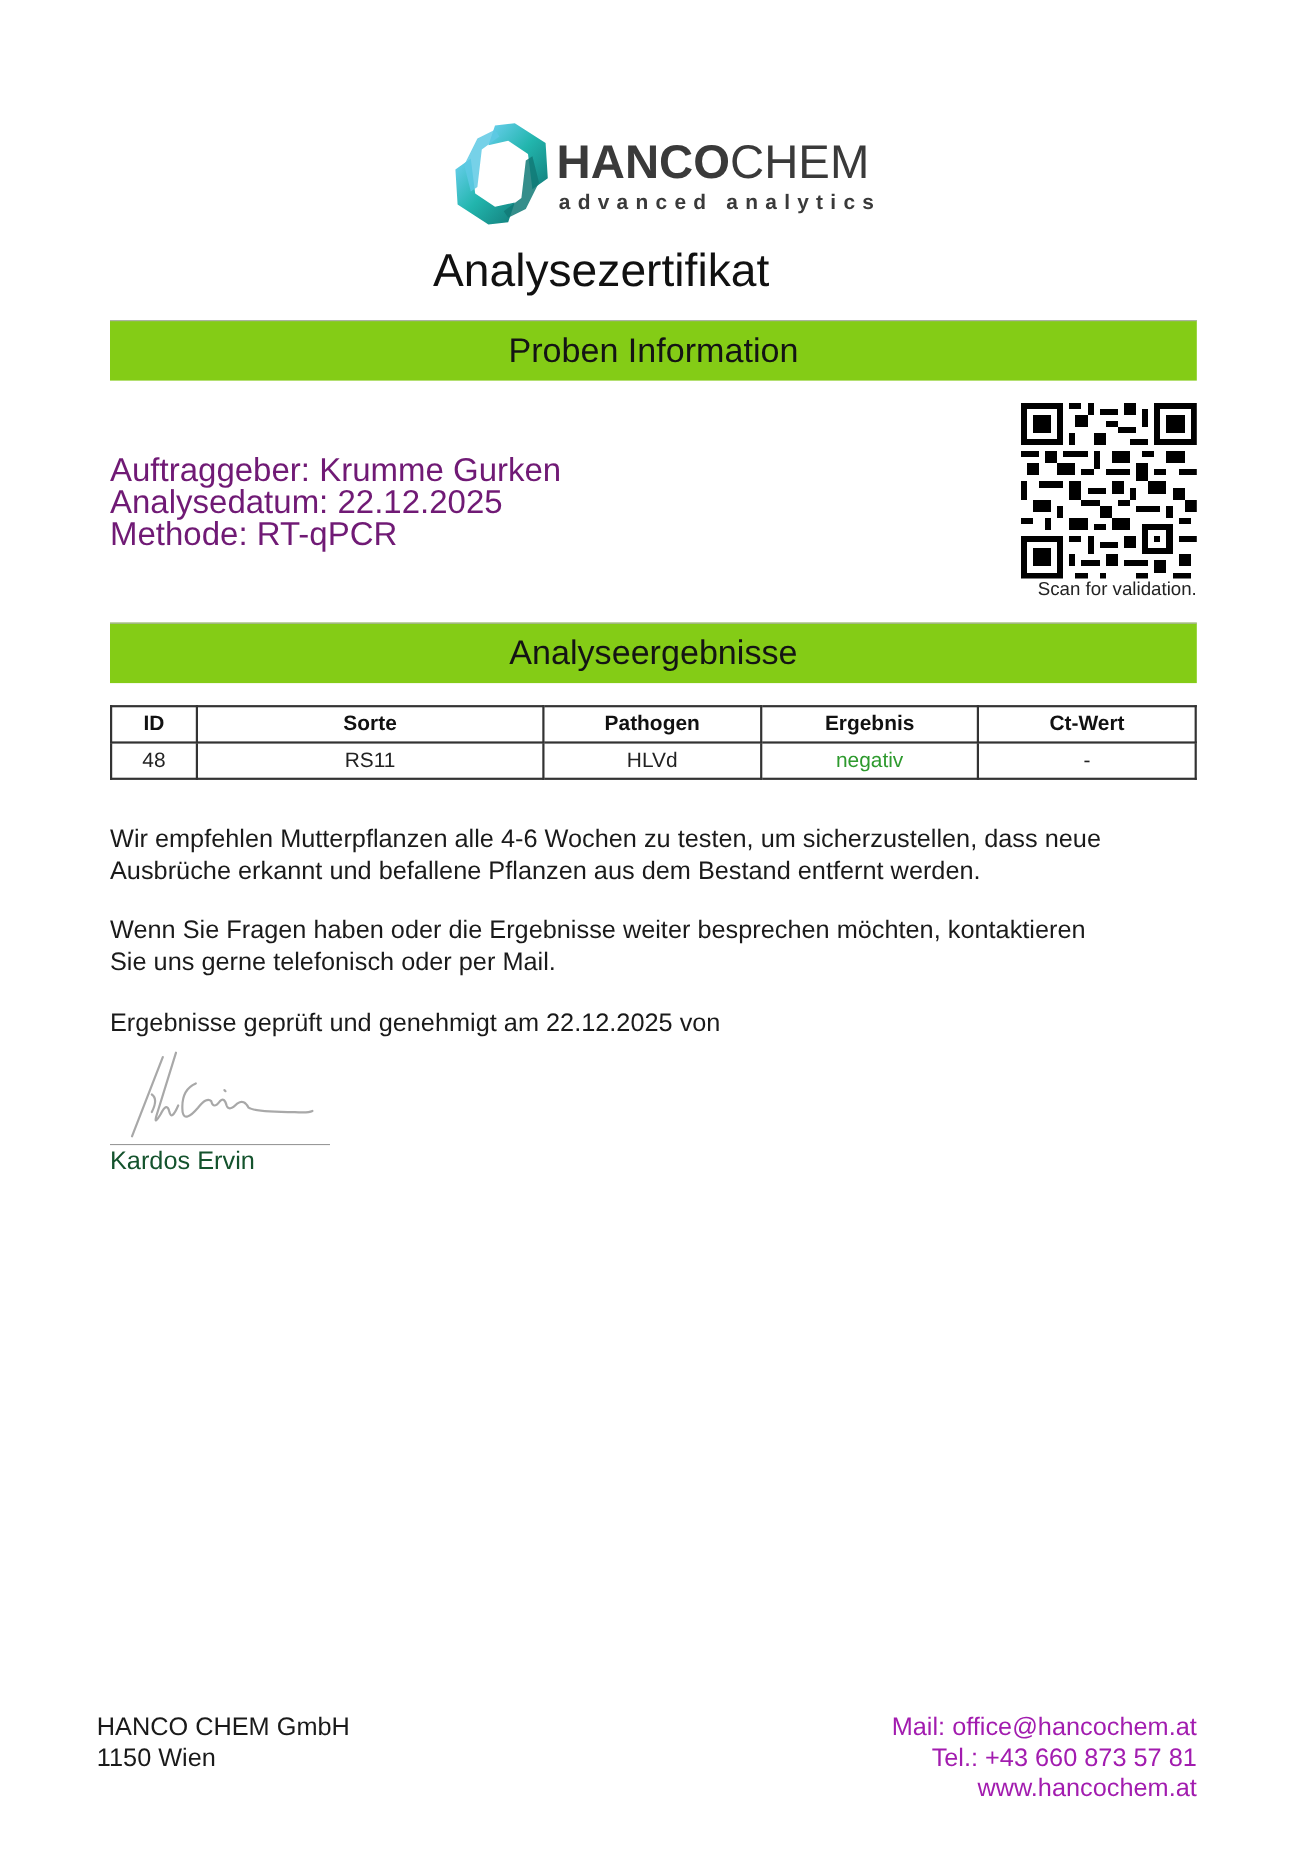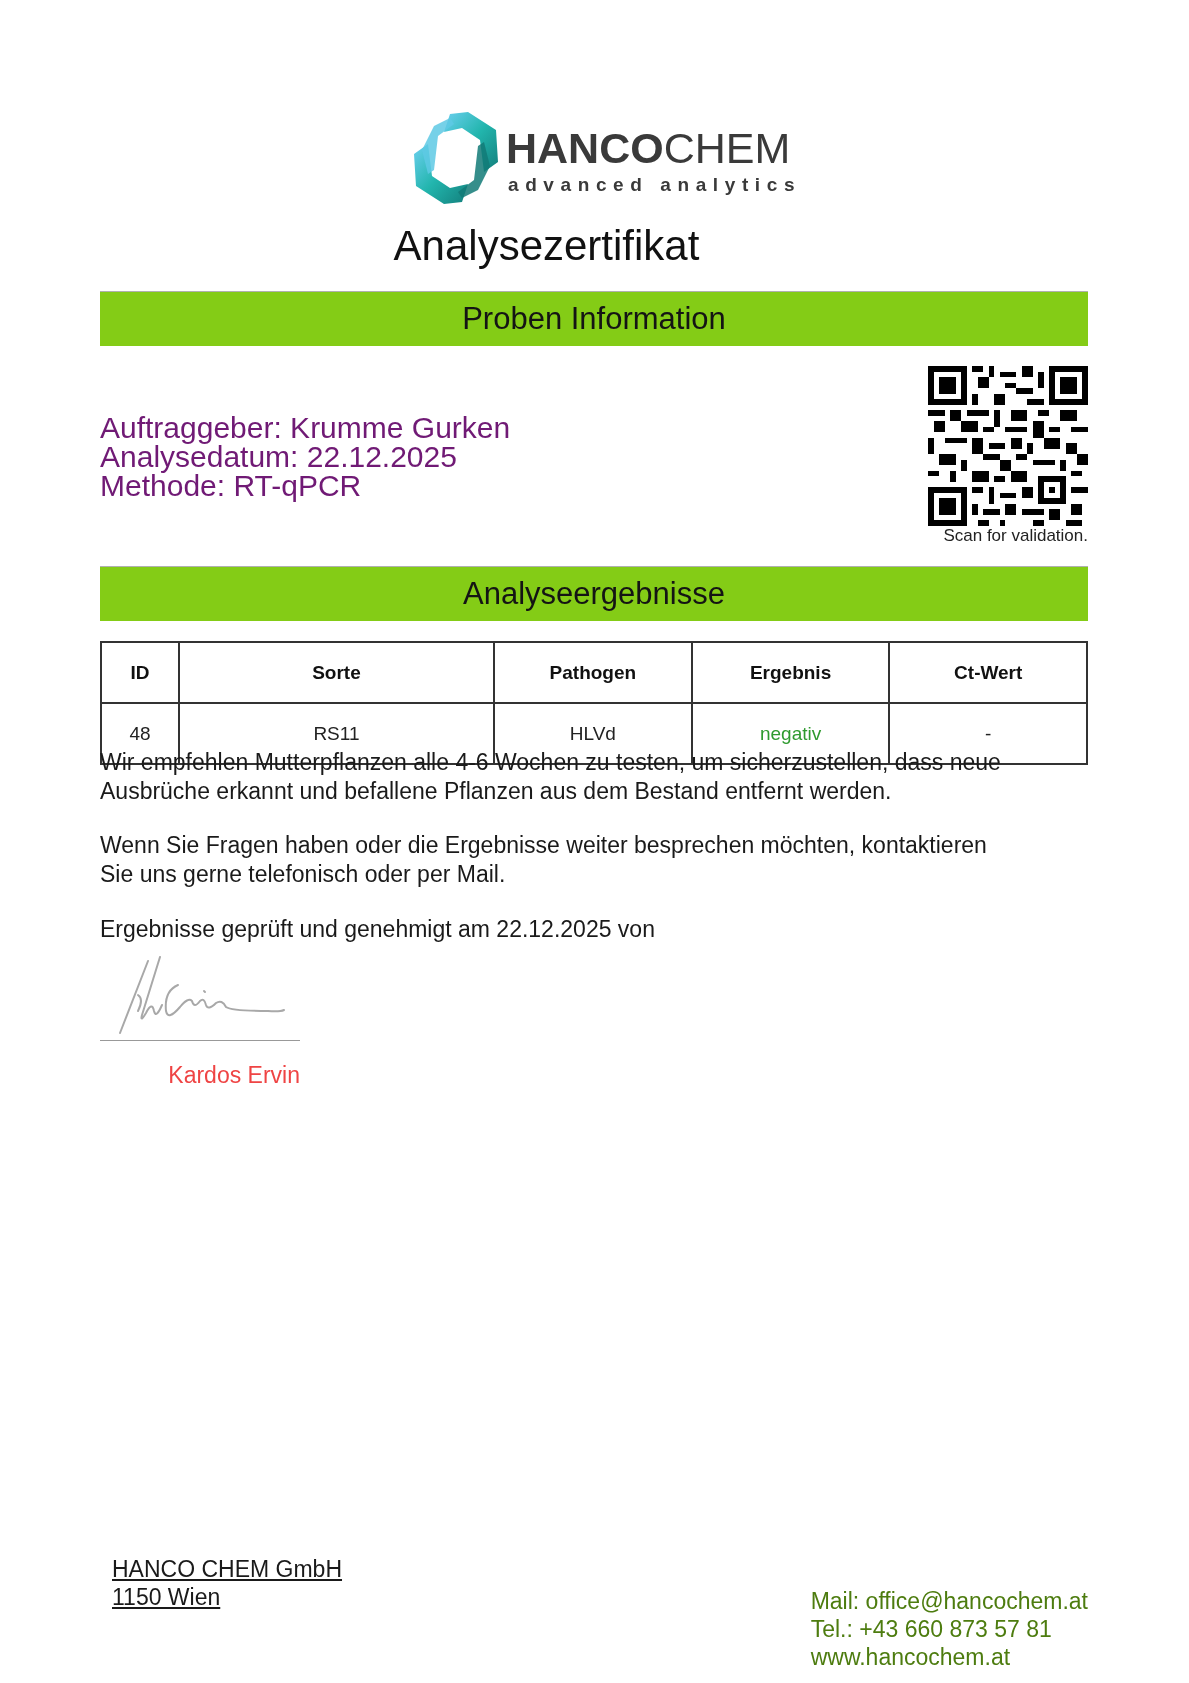--- a/index.html
+++ b/index.html
@@ -29,33 +29,33 @@
     .meta div { white-space: nowrap; }
 
     .qr { left: 928px; top: 366px; width: 160px; height: 160px; }
     .qr-caption { left: 900px; width: 188px; top: 526px; text-align: right; font-size: 17px; color: #222; }
 
     table.results {
       position: absolute; left: 100px; top: 641px; width: 988px;
       border-collapse: collapse; font-size: 19px;
     }
     table.results th, table.results td {
-      border: 2px solid #333; height: 31px; padding: 14px; text-align: center;
+      border: 2px solid #333; height: 31px; padding: 0; text-align: center;
     }
     table.results th { font-weight: bold; color: #111; }
     table.results td { color: #222; }
 
     .para { left: 100px; width: 960px; font-size: 23px; line-height: 29px; color: #1a1a1a; }
 
     .sig-img { left: 108px; top: 955px; width: 200px; height: 86px; }
     .sig-line { left: 100px; top: 1040px; width: 200px; height: 1px; background: #999; }
-    .sig-name { left: 100px; width: 200px; top: 1040px; text-align: right; font-size: 23px; line-height: 30px; color: #ef4444; margin-top: 20px; }
-
-    .footer-left { left: 112px; top: 1555px; font-size: 23px; line-height: 28px; color: #1a1a1a; text-decoration: underline; }
-    .footer-right { right: 101px; top: 1555px; font-size: 23px; line-height: 28px; color: #4d7c0f; text-align: left; margin-top: 32px; }
+    .sig-name { left: 100px; width: 200px; top: 1040px; text-align: left; font-size: 23px; line-height: 30px; color: #14532d; }
+
+    .footer-left { left: 88px; top: 1555px; font-size: 23px; line-height: 28px; color: #1a1a1a; }
+    .footer-right { right: 101px; top: 1555px; font-size: 23px; line-height: 28px; color: #a21caf; text-align: right; }
     .footer-left div, .footer-right div { white-space: nowrap; }
   </style>
 </head>
 <body>
 
 <div class="abs logo">
   <svg class="logo-icon" viewBox="0 0 92 96">
     <defs>
       <linearGradient id="g1" x1="0" y1="0" x2="1" y2="1">
         <stop offset="0" stop-color="#6cd0f0"></stop>

